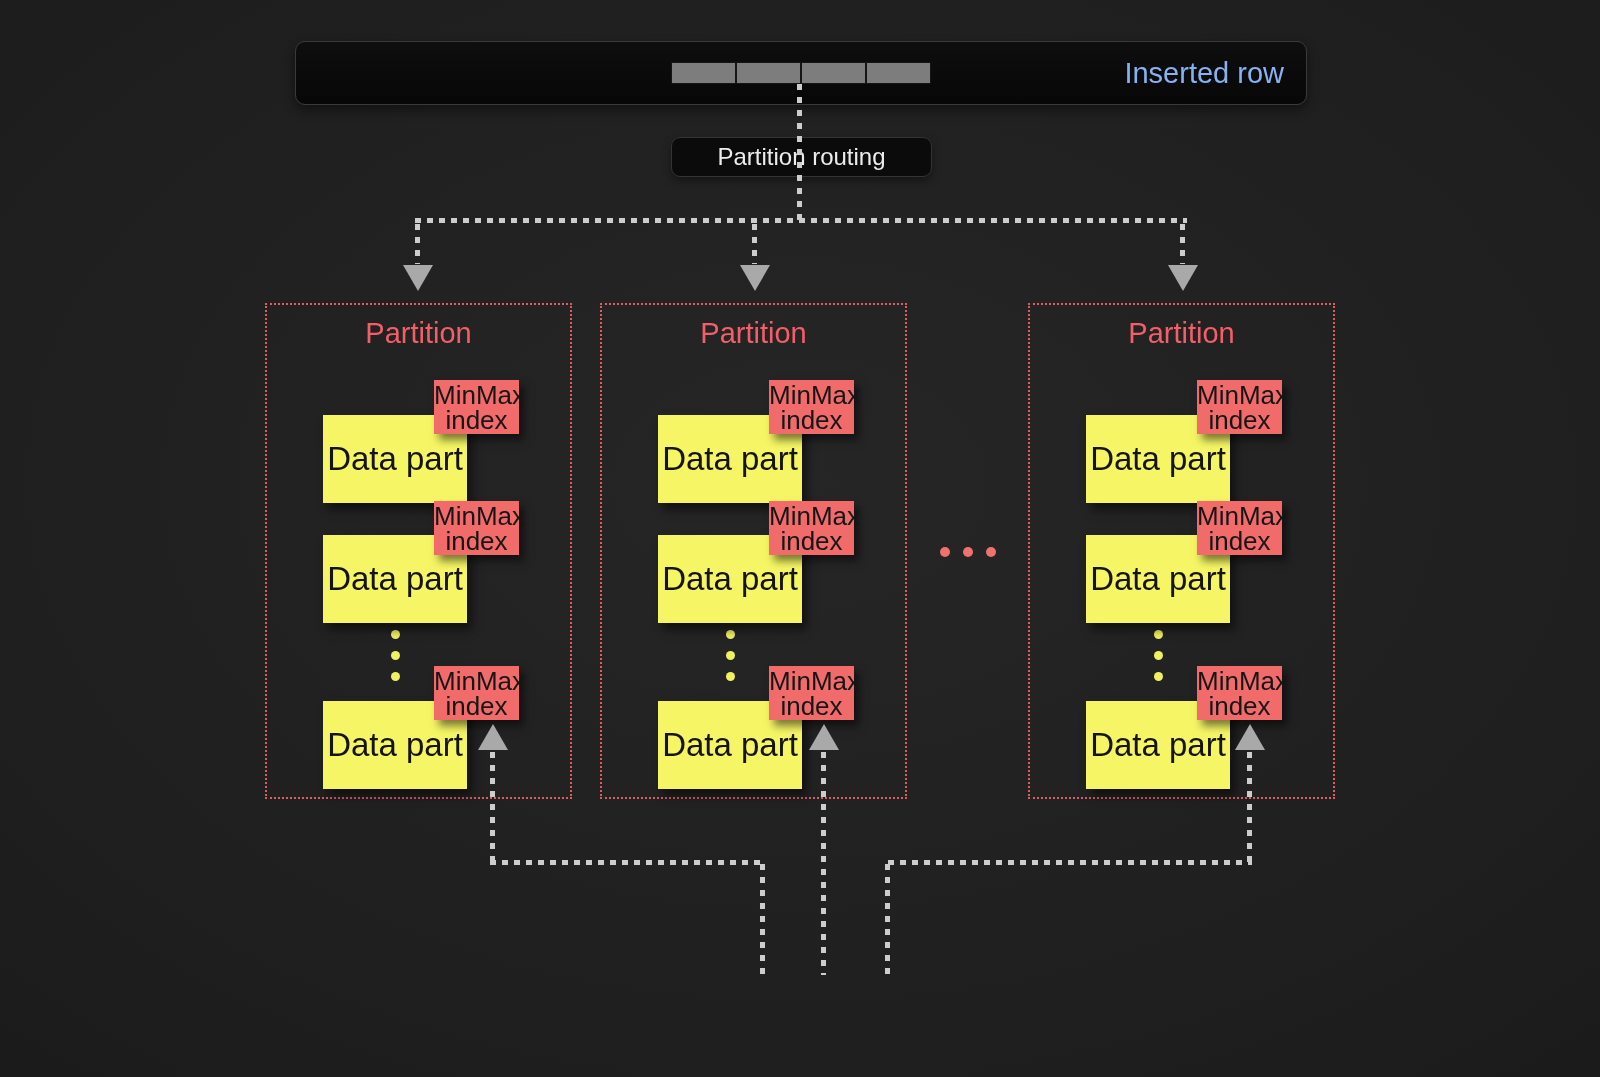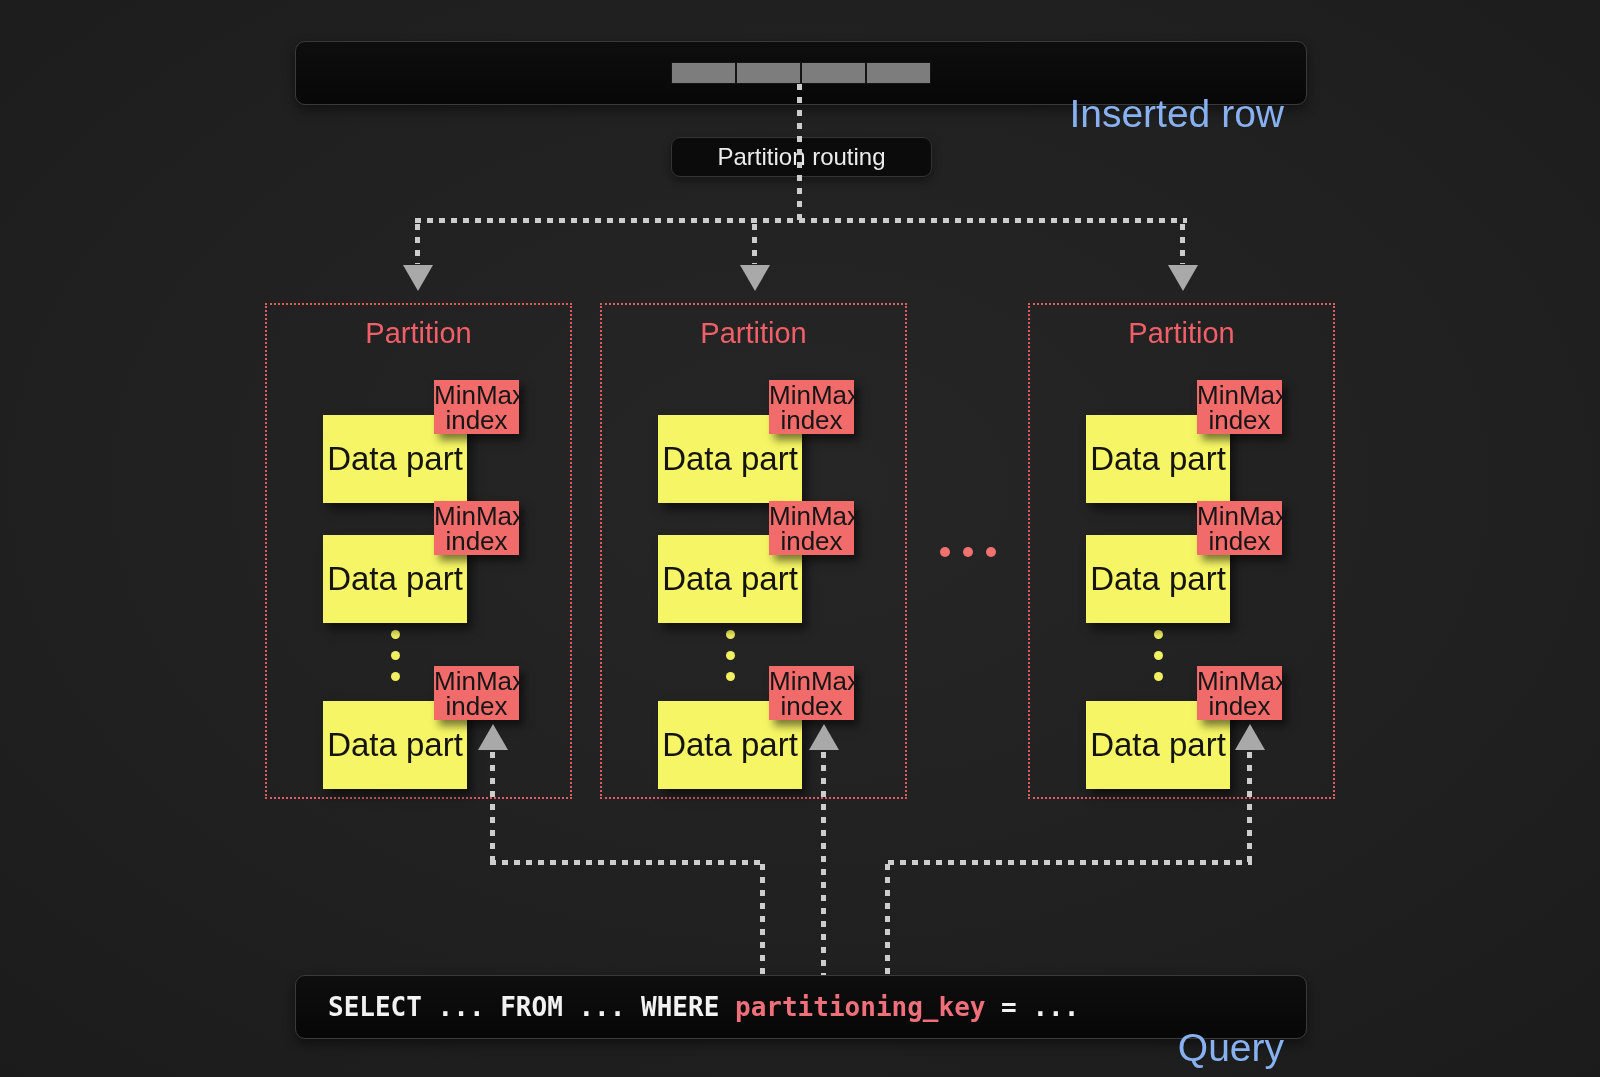--- a/index.html
+++ b/index.html
@@ -18,21 +18,21 @@
   .top-bar{top:41px;}
   .query-bar{top:975px;}
   .flow-label{
     position:absolute;height:38px;background:#0b0b0b;border:1px solid #343434;
     border-radius:9px;color:#ececec;font-size:24px;line-height:38px;text-align:center;
     box-shadow:0 4px 9px rgba(0,0,0,.4);
   }
   .routing-label{left:671px;top:137px;width:259px;z-index:3;}
   .pruning-label{left:695px;top:897px;width:258px;z-index:5;}
   .bar-label{position:absolute;right:22px;top:50%;transform:translateY(-50%);
-    color:#87b1f1;font-size:39px;margin-top:41px;}
+    color:#87b1f1;font-size:29px;}
   
   .seg-row{position:absolute;left:375px;top:20px;width:260px;height:22px;display:flex;
     border:1px solid #151515;box-sizing:border-box;}
   .seg{flex:1;background:#7d7d7d;border-right:2px solid #151515;}
   .seg:last-child{border-right:none;}
   
   .vline{position:absolute;width:5px;z-index:3;
     background-image:repeating-linear-gradient(to bottom,#cdcdcd 0 6px,transparent 6px 13px);}
   .hline{position:absolute;height:5px;z-index:3;
     background-image:repeating-linear-gradient(to right,#cdcdcd 0 6px,transparent 6px 12px);}
@@ -179,18 +179,14 @@
 
   <div class="vline" style="left:490px;top:752px;height:111px;"></div>
   <div class="hline" style="left:490px;top:860px;width:275px;"></div>
   <div class="vline" style="left:760px;top:864px;height:111px;"></div>
   <div class="vline" style="left:821px;top:752px;height:223px;"></div>
   <div class="vline" style="left:885px;top:864px;height:111px;"></div>
   <div class="hline" style="left:888px;top:860px;width:364px;"></div>
   <div class="vline" style="left:1247px;top:752px;height:111px;"></div>
 
 
-  <div class="bar query-bar">
-    <div class="sql"><span>SELECT ... FROM ... WHERE </span><span class="key">partitioning_key</span><span> = ...</span></div>
-    <span class="bar-label">Query</span>
-  </div>
 
 </div>
 
 </body></html>

